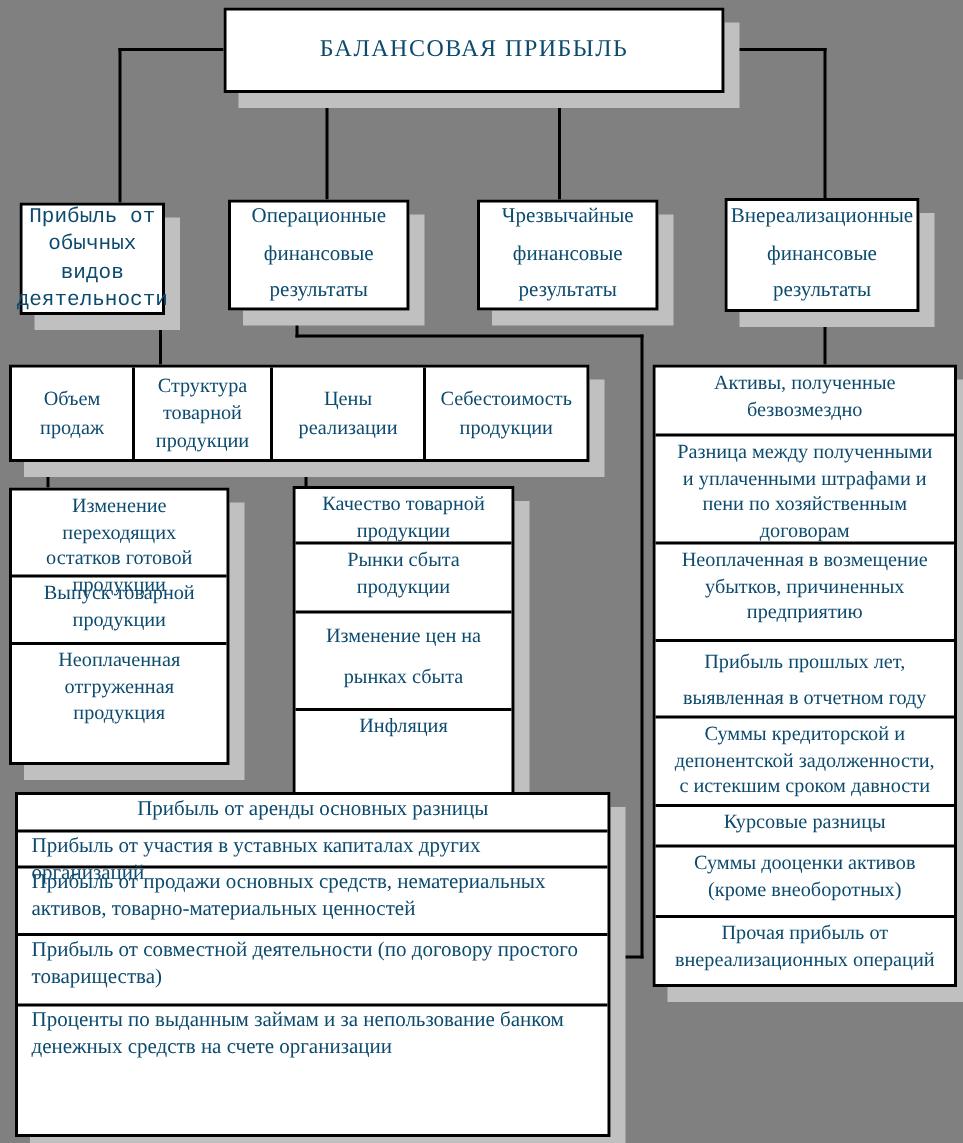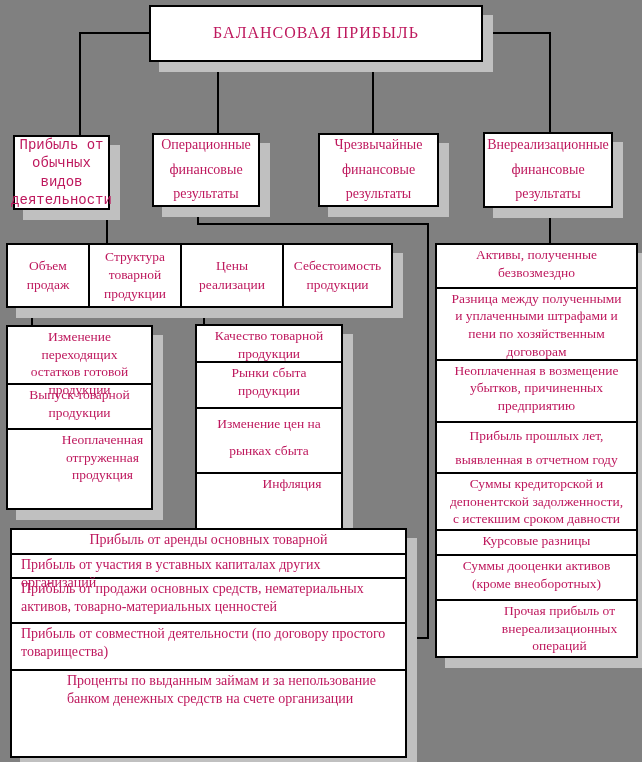--- a/index.html
+++ b/index.html
@@ -4,21 +4,21 @@
 <style>
   html, body { margin: 0; padding: 0; }
   body { background: #808080; }
   #canvas {
     position: relative;
     width: 642px;
     height: 762px;
     background: #808080;
     overflow: hidden;
     font-family: "Liberation Serif", "DejaVu Serif", serif;
-    color: #be185d;
+    color: #0c4a6e;
   }
   .box {
     position: absolute;
     box-sizing: border-box;
     background: #ffffff;
     border: 2px solid #000000;
     box-shadow: 10px 10px 0 0 #c0c0c0;
     display: flex;
     align-items: center;
     justify-content: center;
@@ -40,21 +40,21 @@
   .stack .cell {
     box-sizing: border-box;
     display: flex;
     justify-content: center;
     text-align: center;
     font-size: 13.5px;
     line-height: 1.3;
     padding: 1px 12px;
     border-bottom: 2px solid #000000;
   }
-  .stack .cell:last-child { border-bottom: none; margin-left: 46px; }
+  .stack .cell:last-child { border-bottom: none; }
   .row4 {
     position: absolute;
     box-sizing: border-box;
     background: #ffffff;
     border: 2px solid #000000;
     box-shadow: 10px 10px 0 0 #c0c0c0;
     display: flex;
     flex-direction: row;
     z-index: 3;
   }
@@ -105,21 +105,21 @@
   <div class="line" style="left:31px; top:306px; width:2px; height:21px;"></div>
   <div class="line" style="left:203px; top:306px; width:2px; height:20px;"></div>
 
   <div class="box" id="title-box" style="left:149px; top:5px; width:334px; height:57px;">
     <span>БАЛАНСОВАЯ ПРИБЫЛЬ</span>
   </div>
 
   <div class="box lvl2" style="left:13px; top:135px; width:97px; height:75px;font-family:Liberation Mono, monospace;">
     <span>Прибыль от обычных видов деятельности</span>
   </div>
-  <div class="box lvl2 loose" style="left:152px; top:133px; width:108px; height:74px;">
+  <div class="box lvl2 loose" style="left:152px; top:133px; width:121px; height:74px;">
     <span>Операционные финансовые результаты</span>
   </div>
   <div class="box lvl2 loose" style="left:318px; top:133px; width:121px; height:74px;">
     <span>Чрезвычайные финансовые результаты</span>
   </div>
   <div class="box lvl2 loose" style="left:483px; top:132px; width:130px; height:76px;">
     <span>Внереализационные финансовые результаты</span>
   </div>
 
   <div class="row4" style="left:6px; top:243px; width:387px; height:65px;">
@@ -186,21 +186,21 @@
     <div class="cell" style="height:47px;">
       <span>Суммы дооценки активов (кроме внеоборотных)</span>
     </div>
     <div class="cell" style="flex:1;">
       <span>Прочая прибыль от внереализационных операций</span>
     </div>
   </div>
 
   <div class="stack bstack" style="left:10px; top:528px; width:397px; height:230px;">
     <div class="cell" style="height:25px;">
-      <span>Прибыль от аренды основных товарной</span>
+      <span>Прибыль от аренды основных разницы</span>
     </div>
     <div class="cell leftal" style="height:24px;">
       <span>Прибыль от участия в уставных капиталах других организаций</span>
     </div>
     <div class="cell leftal" style="height:45px;">
       <span>Прибыль от продажи основных средств, нематериальных активов,  товарно-материальных ценностей</span>
     </div>
     <div class="cell leftal" style="height:47px;">
       <span>Прибыль от совместной деятельности (по договору простого товарищества)</span>
     </div>

